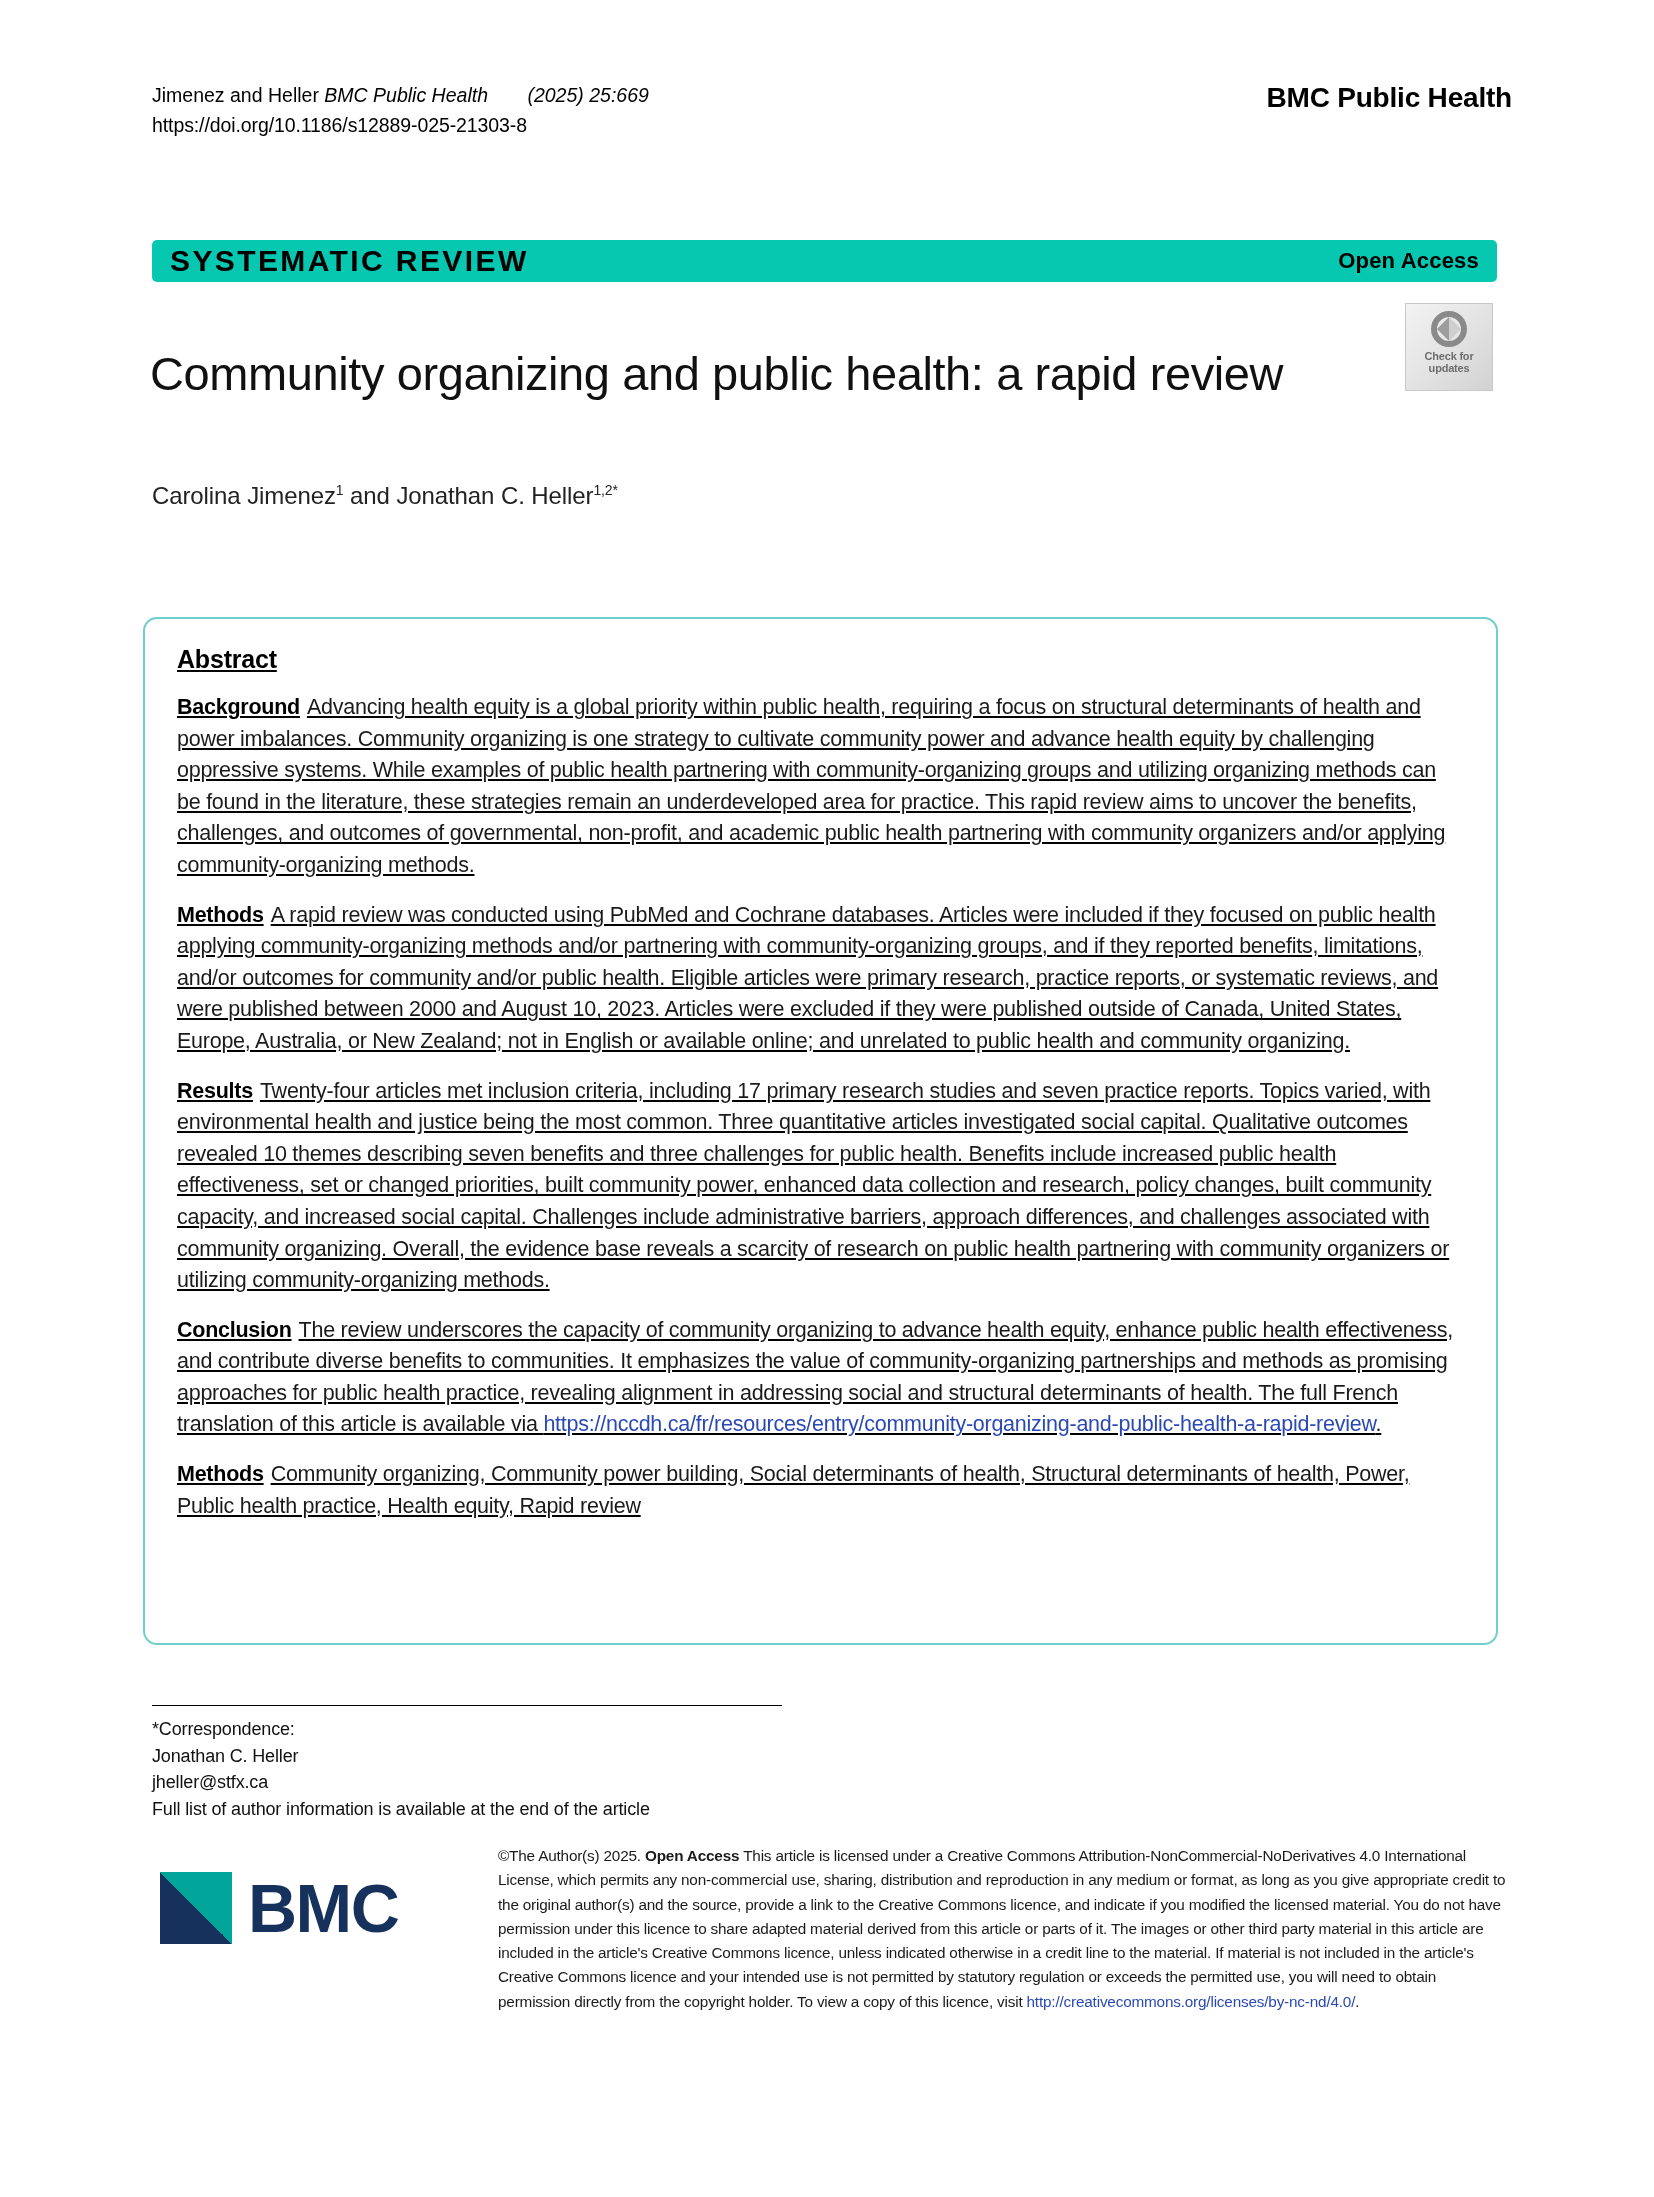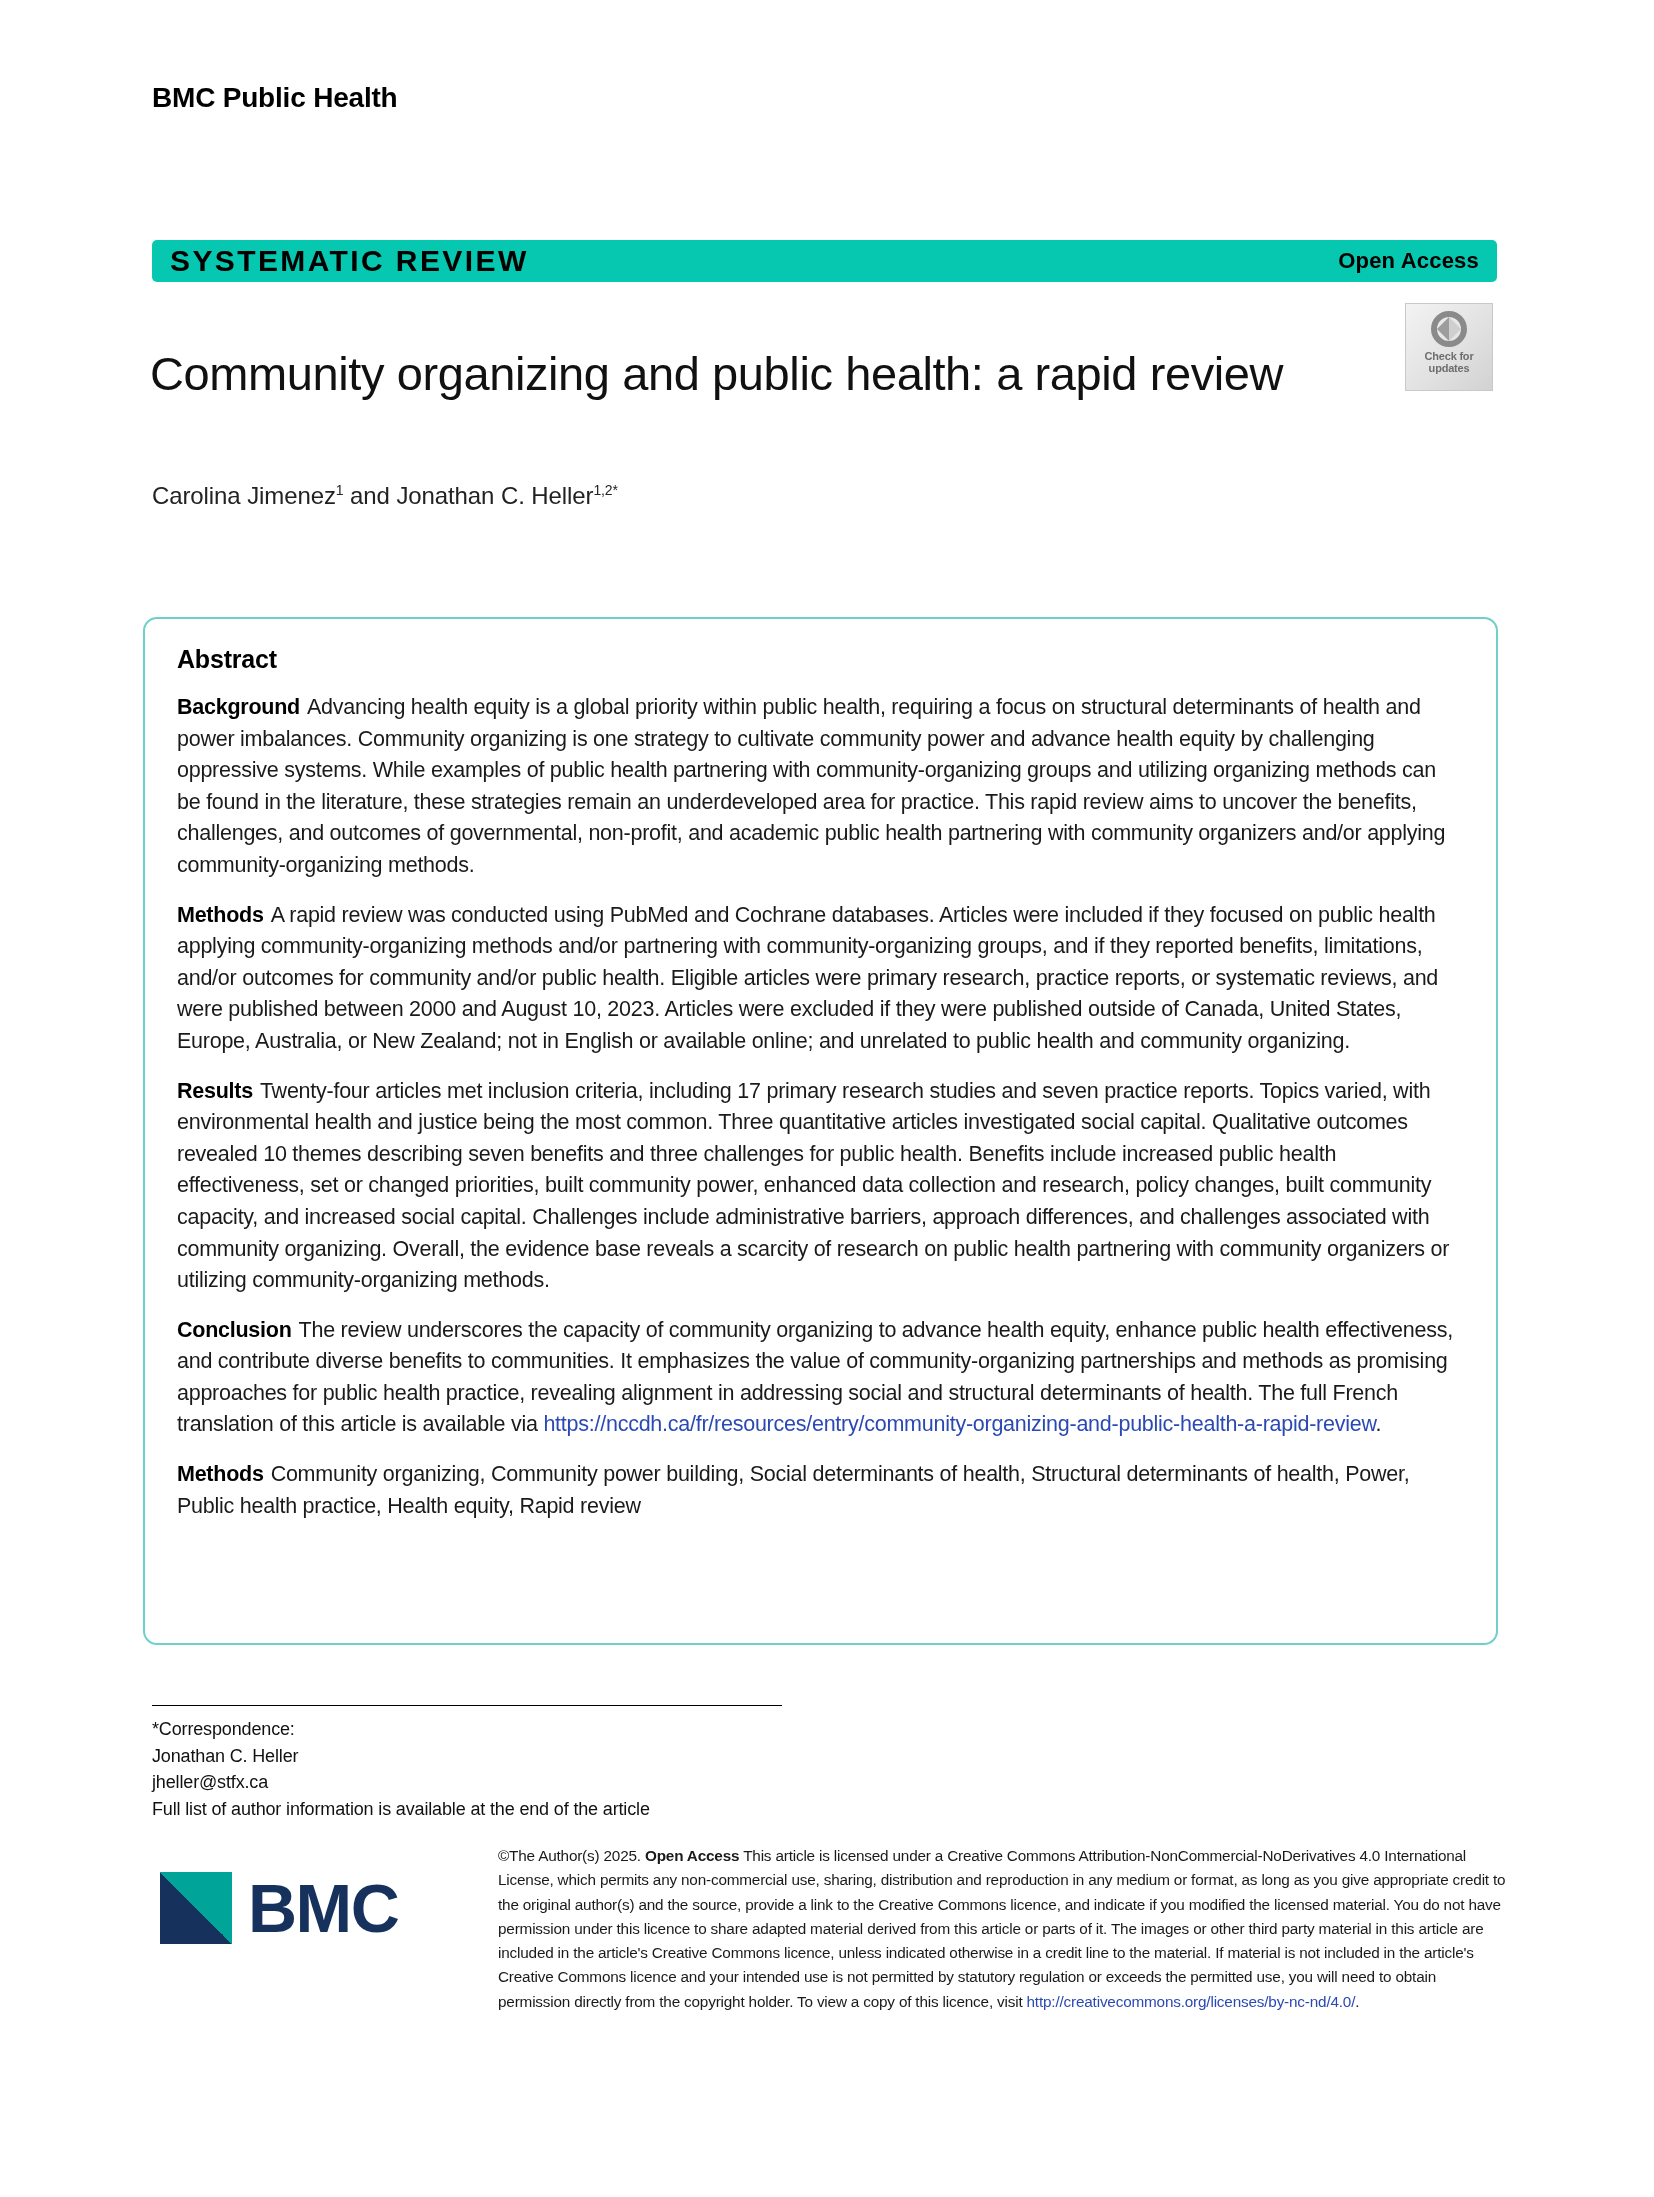--- a/index.html
+++ b/index.html
@@ -145,20 +145,21 @@
   .abstract-box {
     position: absolute;
     left: 143px;
     top: 617px;
     width: 1355px;
     height: 1028px;
     border: 2px solid #6fcfcb;
     border-radius: 14px;
     box-sizing: border-box;
     padding: 22px 32px 0 32px;
+    text-decoration: underline;
   }
   .abstract-h {
     font-size: 25px;
     font-weight: bold;
     letter-spacing: -0.2px;
     margin: 4px 0 18px 0;
   }
   .abs-p {
     font-size: 21.5px;
     line-height: 31.6px;
@@ -251,20 +252,28 @@
     color: #2b49b5;
     text-decoration: none;
   }
 </style>
 </head>
 <body>
 
 <div class="page">
 
   <div class="runhead">
+    <div>
+      <div class="runhead-left">
+        <span>Jimenez and Heller</span>
+        <span class="journal-ital">BMC Public Health</span>
+        <span class="vol">(2025) 25:669</span>
+      </div>
+      <div class="runhead-doi">https://doi.org/10.1186/s12889-025-21303-8</div>
+    </div>
     <div class="runhead-right">BMC Public Health</div>
   </div>
 
   <div class="banner">
     <span class="banner-left">SYSTEMATIC REVIEW</span>
     <span class="banner-right">Open Access</span>
   </div>
 
   <div class="crossmark">
     <div class="crossmark-mark">

